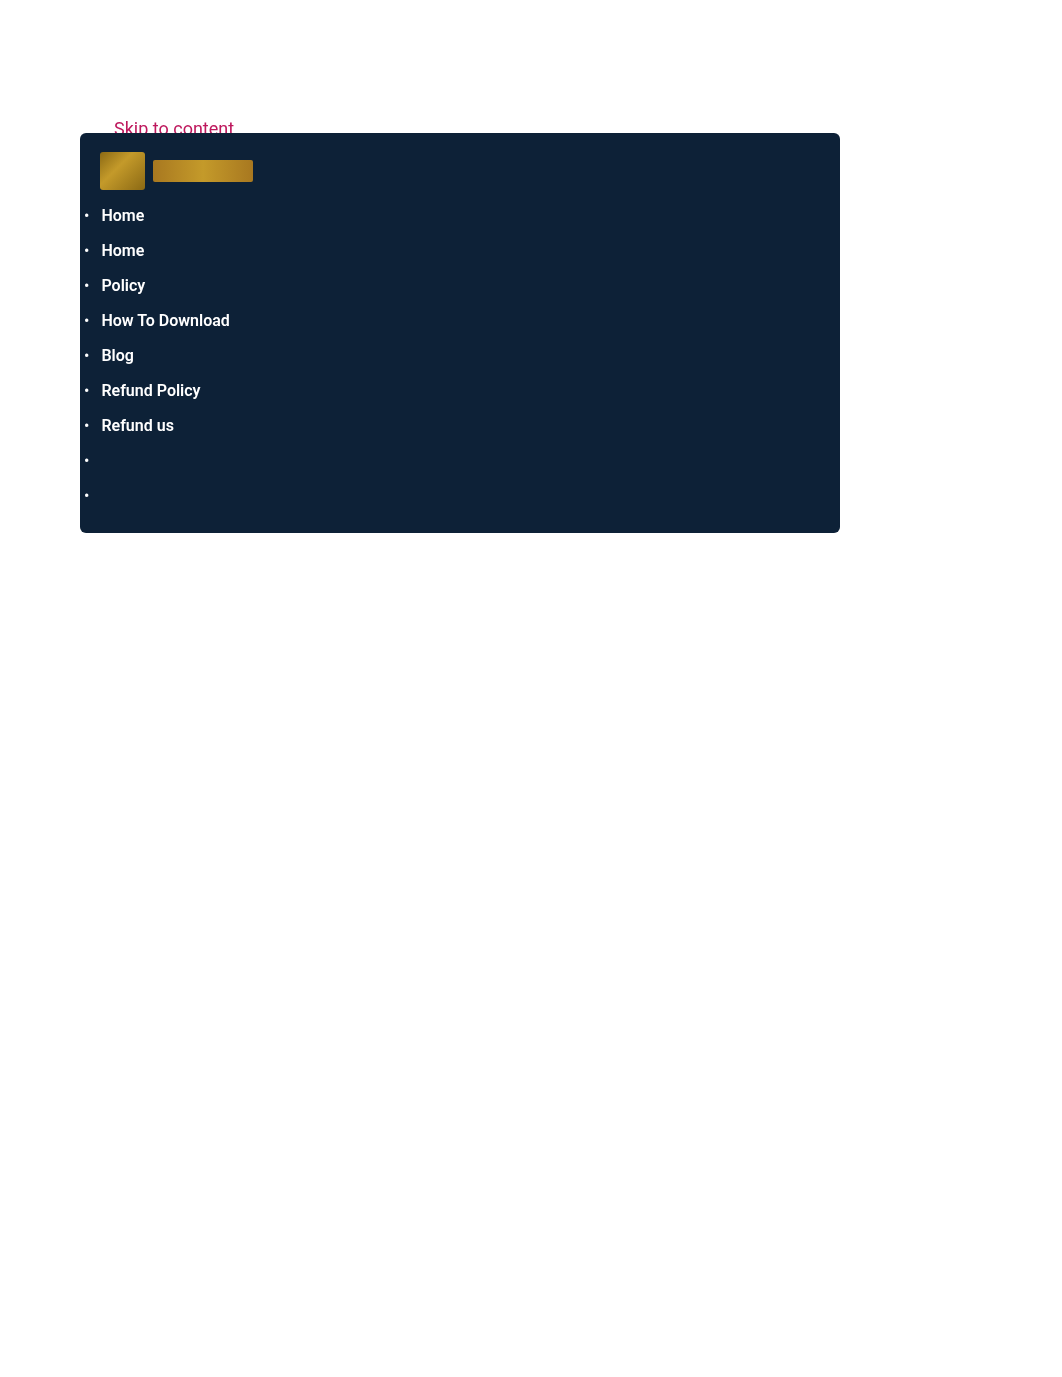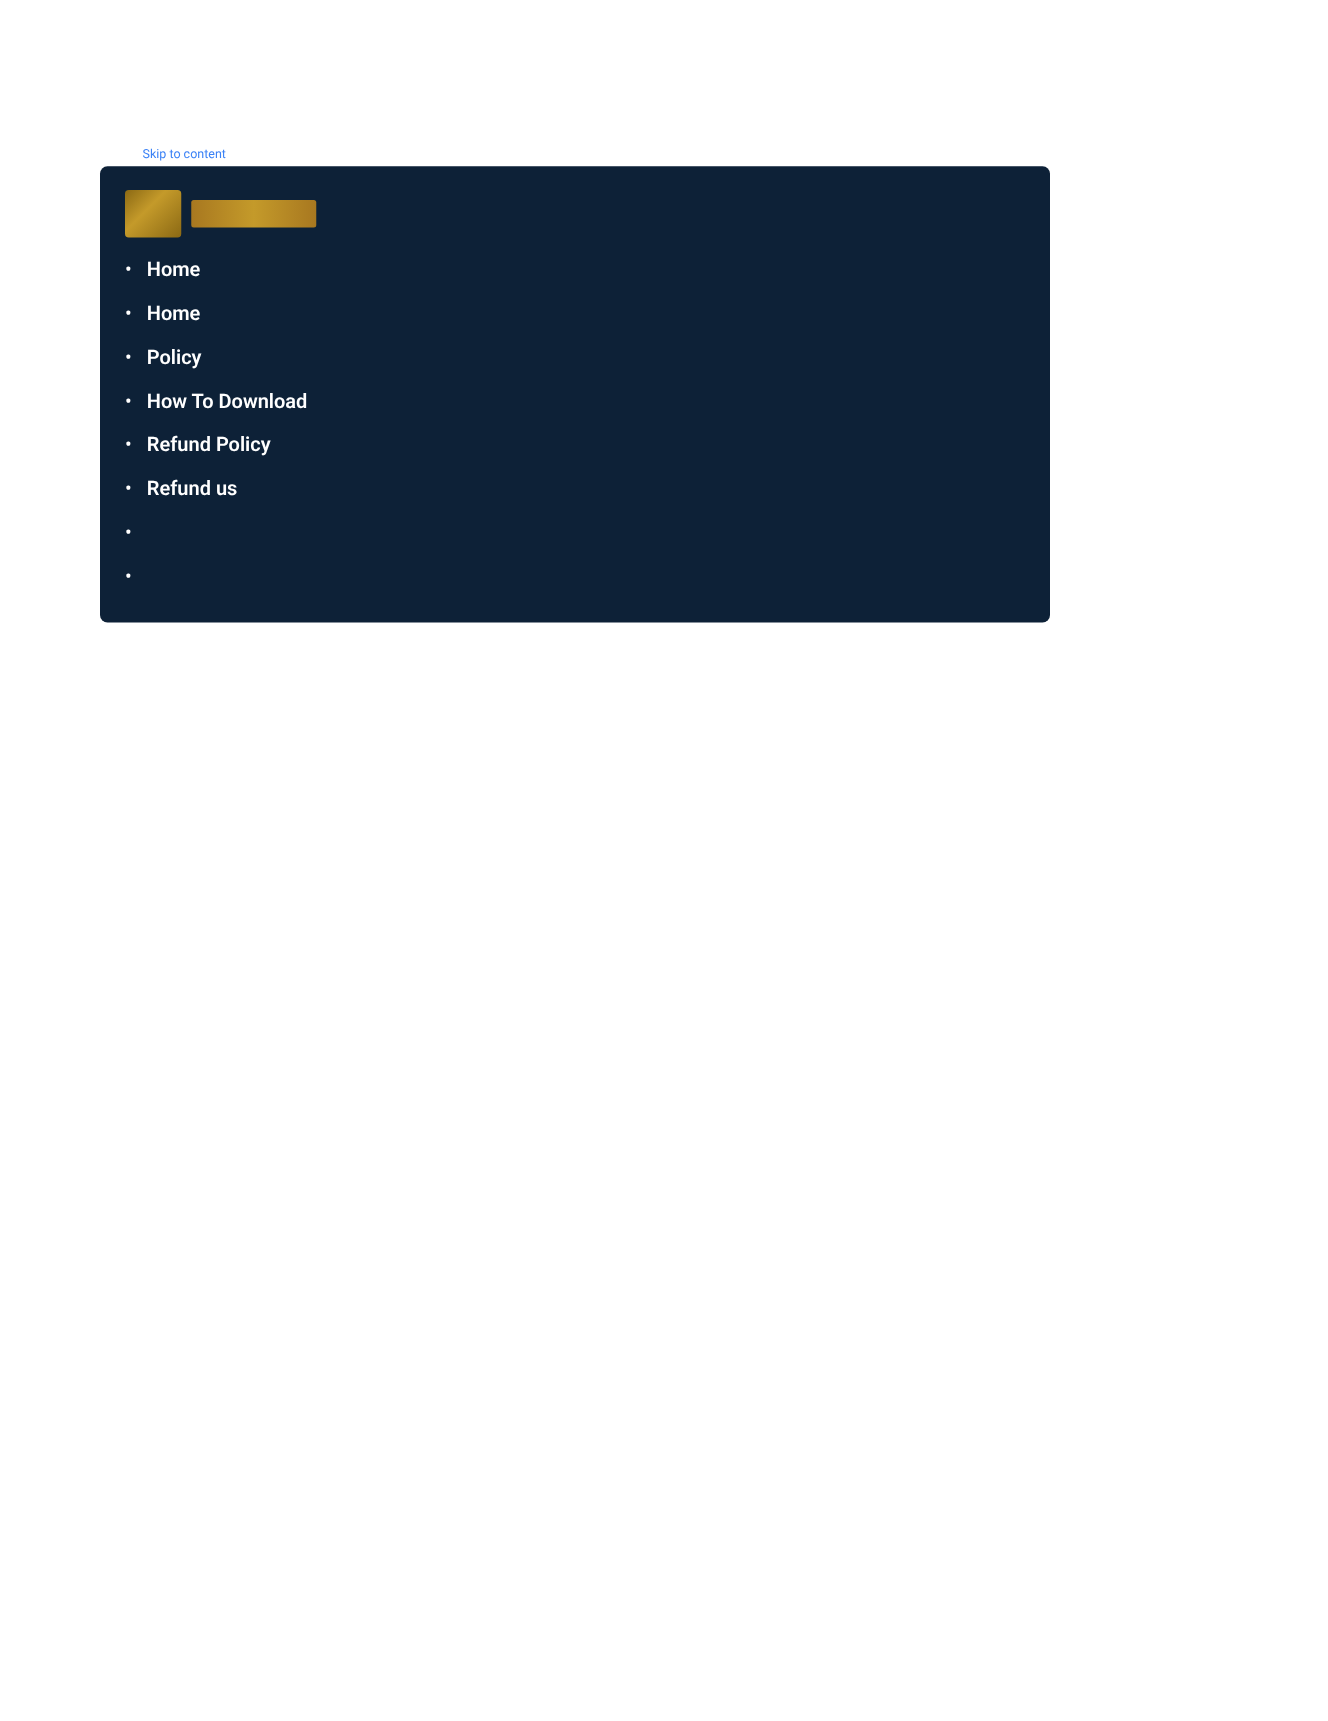--- a/index.html
+++ b/index.html
@@ -13,22 +13,22 @@
       min-height: 1377px;
       background-color: #ffffff;
       font-family: -apple-system, BlinkMacSystemFont, 'Segoe UI', Roboto, sans-serif;
     }
 
     .skip-to-content {
       display: block;
       position: absolute;
       top: 118px;
       left: 114px;
-      color: #3b82f6;
-      font-size: 10px;
+      color: #be185d;
+      font-size: 18px;
       text-decoration: none;
     }
 
     .nav-container {
       position: absolute;
       top: 133px;
       left: 80px;
       width: 760px;
       background-color: #0d2137;
       border-radius: 6px;
@@ -61,21 +61,21 @@
 
     .nav-list {
       list-style: none;
       padding: 0;
       margin: 0;
     }
 
     .nav-list li {
       display: flex;
       align-items: center;
-      padding: 8px 20px;
+      padding: 8px 4px;
       position: relative;
     }
 
     .nav-list li::before {
       content: '•';
       color: #ffffff;
       font-size: 16px;
       margin-right: 12px;
       flex-shrink: 0;
     }
@@ -110,20 +110,23 @@
       <li>
         <a href="#">Home</a>
       </li>
       <li>
         <a href="#">Policy</a>
       </li>
       <li>
         <a href="#">How To Download</a>
       </li>
       <li>
+        <a href="#">Blog</a>
+      </li>
+      <li>
         <a href="#">Refund Policy</a>
       </li>
       <li>
         <a href="#">Refund us</a>
       </li>
       <li class="empty"></li>
       <li class="empty"></li>
     </ul>
 </div>
 

